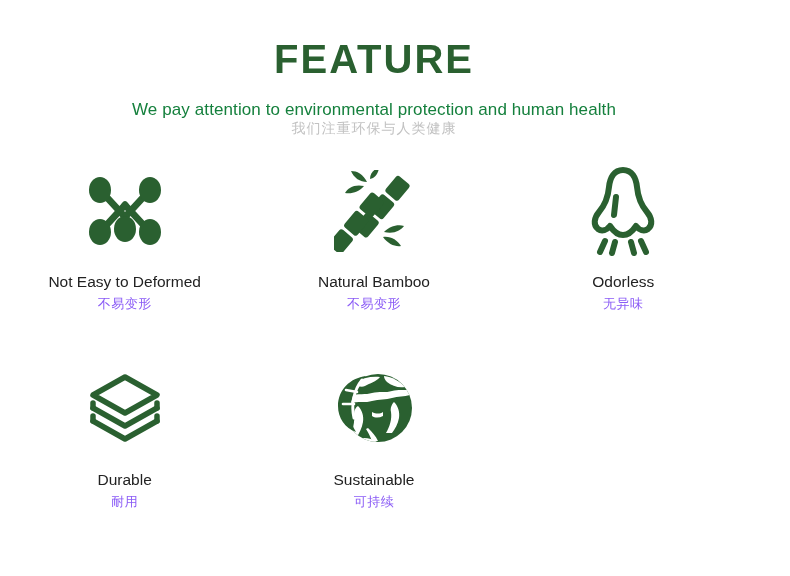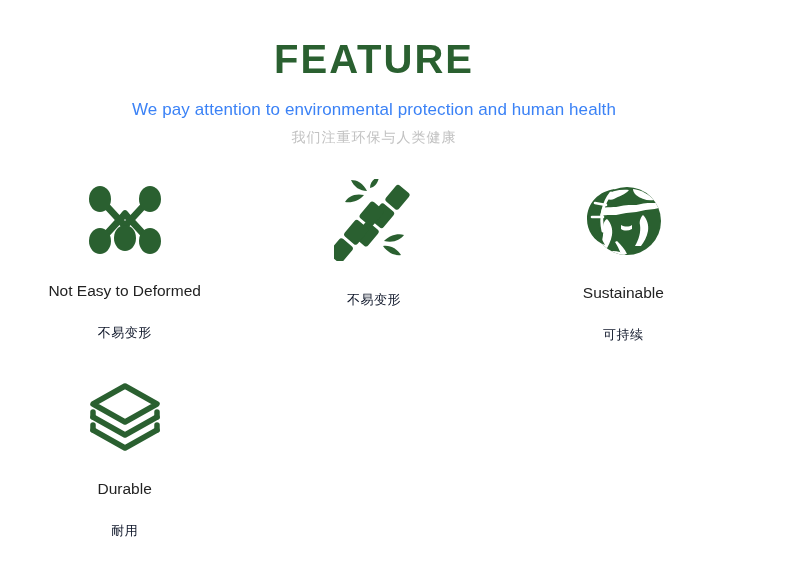--- a/index.html
+++ b/index.html
@@ -31,26 +31,25 @@
     font-size: 40px;
     font-weight: bold;
     letter-spacing: 2px;
     color: #2a6030;
     line-height: 1.05;
     margin: 0;
   }
   .subtitle-en {
     margin-top: 20px;
     font-size: 17px;
-    color: #3b82f6;
+    color: #15803d;
     letter-spacing: 0.1px;
     line-height: 1.2;
   }
   .subtitle-cn {
-    margin-top: 9px;
     font-size: 14px;
     color: #c2c2c2;
     letter-spacing: 1px;
     line-height: 1.2;
   }
 
   
   .feature-grid {
     margin-top: 22px;
     display: grid;
@@ -74,23 +73,23 @@
     display: block;
   }
   .label-en {
     margin-top: 14px;
     font-size: 15.5px;
     color: #222222;
     line-height: 1.2;
     text-align: center;
   }
   .label-cn {
-    margin-top: 24px;
+    margin-top: 4px;
     font-size: 13px;
-    color: #0f172a;
+    color: #8b5cf6;
     line-height: 1.2;
     text-align: center;
     letter-spacing: 0.5px;
   }
 
   
   .row-2 .icon-wrap {
     height: 98px;
   }
 </style>
@@ -148,24 +147,75 @@
 
             <path d="M30 16 C20 14 14 18 11 23 C18 24 25 22 30 16 Z"></path>
             <path d="M33 12 C29 4 23 1 17 1 C20 8 26 12 33 12 Z"></path>
             <path d="M36 9 C36 3 40 -1 45 -2 C44 4 41 8 36 9 Z"></path>
 
             <path d="M50 62 C60 64 66 61 70 56 C63 54 55 57 50 62 Z"></path>
             <path d="M49 67 C54 74 61 77 67 76 C63 70 57 66 49 67 Z"></path>
           </g>
         </svg>
       </div>
+      <div class="label-en">Natural Bamboo</div>
       <div class="label-cn">不易变形</div>
     </div>
 
-
+    <div class="feature-cell row-1">
+      <div class="icon-wrap">
+        <svg width="72" height="92" viewBox="0 0 72 92" aria-hidden="true">
+          <g fill="none" stroke="#2a6030" stroke-width="6" stroke-linecap="round" stroke-linejoin="round">
+
+            <path d="M36 5
+                     C27 5 23 13 22 22
+                     C21 33 18 40 12 47
+                     C7 53 6 60 11 64
+                     C15 67 20 65 23 61
+                     C27 67 32 70 36 70
+                     C40 70 45 67 49 61
+                     C52 65 57 67 61 64
+                     C66 60 65 53 60 47
+                     C54 40 51 33 50 22
+                     C49 13 45 5 36 5 Z"></path>
+
+            <path d="M29 32 L27 50"></path>
+
+            <path d="M18 76 L13 87"></path>
+            <path d="M28 77 L25 88"></path>
+            <path d="M44 77 L47 88"></path>
+            <path d="M54 76 L59 87"></path>
+          </g>
+        </svg>
+      </div>
+      <div class="label-en">Odorless</div>
+      <div class="label-cn">无异味</div>
+    </div>
+
+
+    <div class="feature-cell row-2">
+      <div class="icon-wrap">
+        <svg width="76" height="74" viewBox="0 0 76 74" aria-hidden="true">
+          <g fill="none" stroke="#2a6030" stroke-width="5.5" stroke-linejoin="round" stroke-linecap="round">
+
+            <path d="M38 6 L70 24 L38 42 L6 24 Z"></path>
+
+            <path d="M6 37 L38 55 L70 37"></path>
+            <path d="M6 37 L6 32"></path>
+            <path d="M70 37 L70 32"></path>
+
+            <path d="M6 50 L38 68 L70 50"></path>
+            <path d="M6 50 L6 45"></path>
+            <path d="M70 50 L70 45"></path>
+          </g>
+        </svg>
+      </div>
+      <div class="label-en">Durable</div>
+      <div class="label-cn">耐用</div>
+    </div>
 
     <div class="feature-cell row-2">
       <div class="icon-wrap">
         <svg width="84" height="84" viewBox="0 0 84 84" aria-hidden="true">
           <defs>
             <clipPath id="globeClip">
               <circle cx="46" cy="42" r="34"></circle>
             </clipPath>
           </defs>
 
@@ -193,35 +243,14 @@
                    C18 56 16 44 20 33 C23 23 28 15 34 10 Z" fill="#2a6030"></path>
           <path d="M30 14 C22 24 19 38 22 52" fill="none" stroke="#ffffff" stroke-width="3" stroke-linecap="round"></path>
           <path d="M25 26 L14 24" fill="none" stroke="#ffffff" stroke-width="2.6" stroke-linecap="round"></path>
           <path d="M22 38 L11 38" fill="none" stroke="#ffffff" stroke-width="2.6" stroke-linecap="round"></path>
         </svg>
       </div>
       <div class="label-en">Sustainable</div>
       <div class="label-cn">可持续</div>
     </div>
 
-    <div class="feature-cell row-2">
-      <div class="icon-wrap">
-        <svg width="76" height="74" viewBox="0 0 76 74" aria-hidden="true">
-          <g fill="none" stroke="#2a6030" stroke-width="5.5" stroke-linejoin="round" stroke-linecap="round">
-
-            <path d="M38 6 L70 24 L38 42 L6 24 Z"></path>
-
-            <path d="M6 37 L38 55 L70 37"></path>
-            <path d="M6 37 L6 32"></path>
-            <path d="M70 37 L70 32"></path>
-
-            <path d="M6 50 L38 68 L70 50"></path>
-            <path d="M6 50 L6 45"></path>
-            <path d="M70 50 L70 45"></path>
-          </g>
-        </svg>
-      </div>
-      <div class="label-en">Durable</div>
-      <div class="label-cn">耐用</div>
-    </div>
-
   </div>
 </div>
 
 </body></html>

